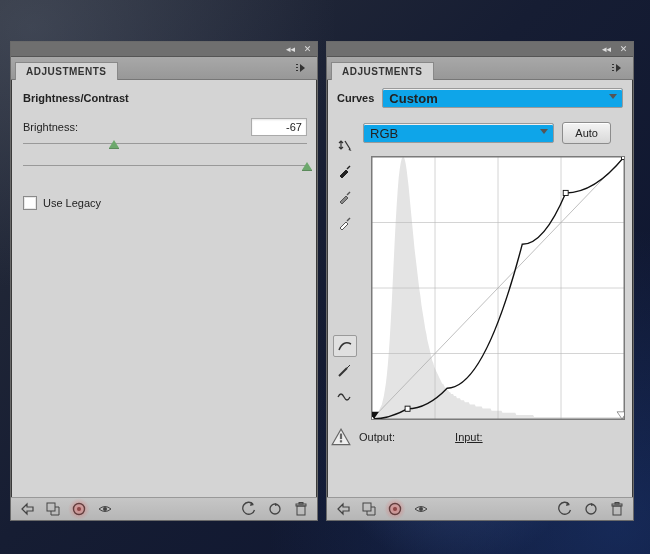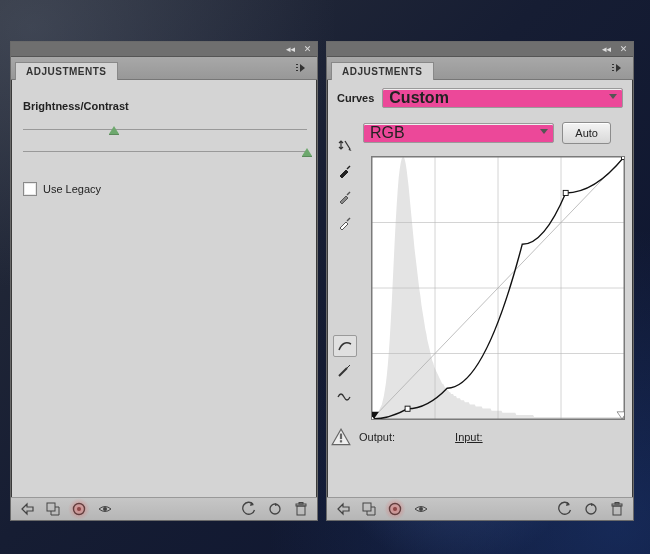--- a/index.html
+++ b/index.html
@@ -75,42 +75,42 @@
   .flyout-icn {
     position: absolute;
     right: 8px; top: 5px;
     width: 14px; height: 12px;
     display: flex; align-items: center; justify-content: center;
     color: #444;
   }
 
   .panel-body {
     flex: 1 1 auto;
-    padding: 20px 10px 6px 12px;
+    padding: 12px 10px 6px 12px;
     position: relative;
   }
 
   .section-title {
     font-weight: bold;
     font-size: 11px;
     margin-bottom: 14px;
     display: flex;
     align-items: center;
     gap: 8px;
   }
   .dropdown {
     flex: 1;
     height: 18px;
-    background: #ec4899;
+    background: #0ea5e9;
     border: 1px solid #9a9a9a;
     border-radius: 2px;
     display: flex;
     align-items: center;
     padding: 0 6px;
-    font-size: 16px;
+    font-size: 13px;
     position: relative;
     box-shadow: inset 0 1px 0 #eee;
   }
   .dropdown .arrow {
     position: absolute; right: 5px; top: 5px;
     width: 0; height: 0;
     border-left: 4px solid transparent;
     border-right: 4px solid transparent;
     border-top: 5px solid #555;
   }
@@ -280,20 +280,24 @@
           <path d="M5 2 L10 6 L5 10 Z" fill="#333"></path>
           <rect x="1" y="2" width="2" height="1" fill="#333"></rect>
           <rect x="1" y="5" width="2" height="1" fill="#333"></rect>
           <rect x="1" y="8" width="2" height="1" fill="#333"></rect>
         </svg>
     </div>
   </div>
   <div class="panel-body">
     <div class="section-title">Brightness/Contrast</div>
 
+    <div class="slider-row-label">
+      <span>Brightness:</span>
+      <span class="num-input">-67</span>
+    </div>
     <div class="slider-track-wrap">
       <div class="slider-track"></div>
       <div class="slider-thumb" style="left:32%"></div>
     </div>
 
     <div class="slider-track-wrap">
       <div class="slider-track"></div>
       <div class="slider-thumb" style="left:100%"></div>
     </div>
 

